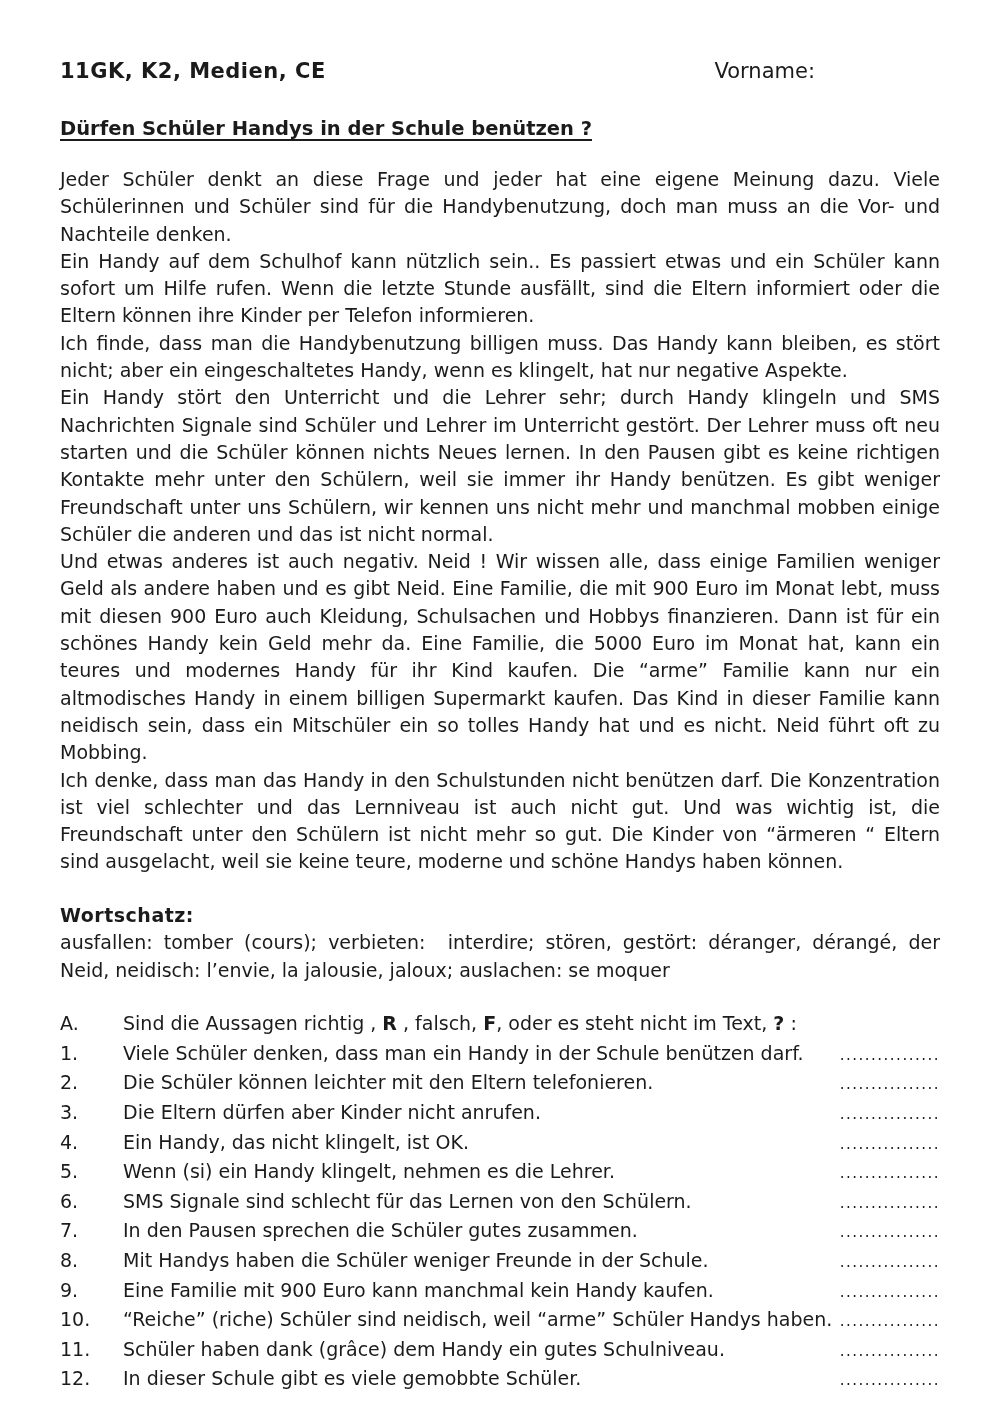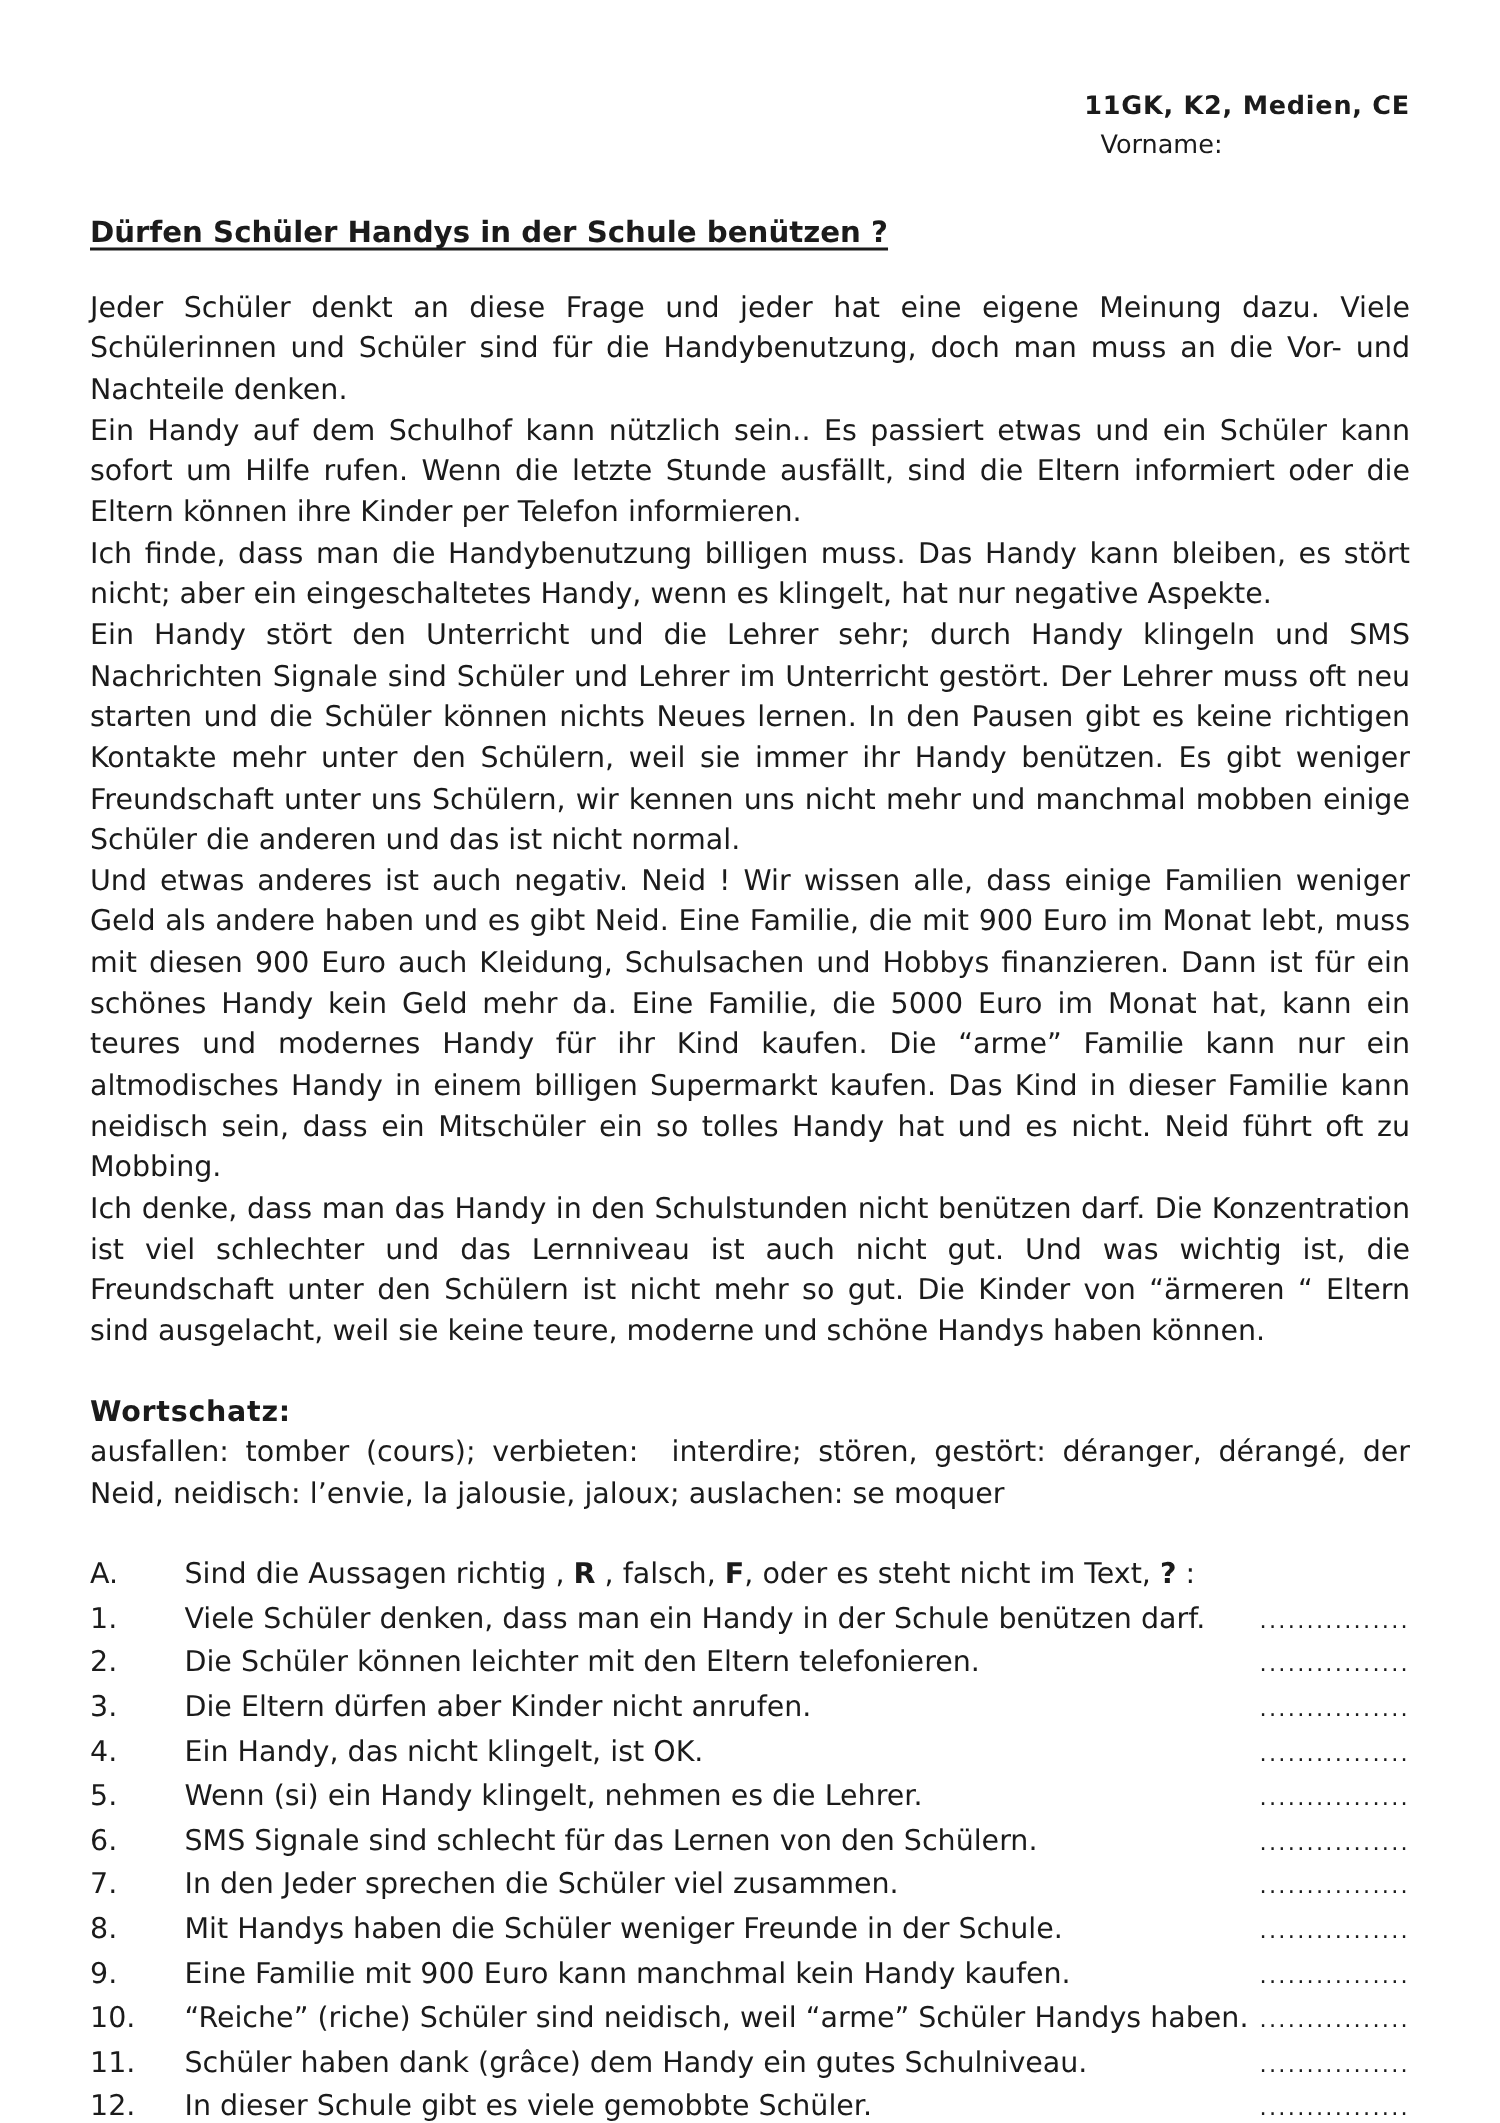--- a/index.html
+++ b/index.html
@@ -15,23 +15,22 @@
     background: #ffffff;
     color: #1b1b1b;
     font-family: "DejaVu Sans", sans-serif;
     box-sizing: border-box;
     padding: 58px 60px 0 60px;
     overflow: hidden;
   }
   .header-row {
     display: flex;
     align-items: flex-end;
-    font-size: 17px;
+    font-size: 21px;
     line-height: 26px;
-    flex-direction: column;
   }
   .course-code {
     font-weight: bold;
     letter-spacing: 0.5px;
   }
   .name-label {
     margin-left: auto;
     margin-right: 125px;
   }
   .intro {
@@ -161,21 +160,21 @@
       <span class="ex-text">Wenn (si) ein Handy klingelt, nehmen es die Lehrer.</span>
       <span class="ex-answer">................</span>
     </div>
     <div class="ex-row">
       <span class="ex-num">6.</span>
       <span class="ex-text">SMS Signale sind schlecht für das Lernen von den Schülern.</span>
       <span class="ex-answer">................</span>
     </div>
     <div class="ex-row">
       <span class="ex-num">7.</span>
-      <span class="ex-text">In den Jeder sprechen die Schüler viel zusammen.</span>
+      <span class="ex-text">In den Pausen sprechen die Schüler gutes zusammen.</span>
       <span class="ex-answer">................</span>
     </div>
     <div class="ex-row">
       <span class="ex-num">8.</span>
       <span class="ex-text">Mit Handys haben die Schüler weniger Freunde in der Schule.</span>
       <span class="ex-answer">................</span>
     </div>
     <div class="ex-row">
       <span class="ex-num">9.</span>
       <span class="ex-text">Eine Familie mit 900 Euro kann manchmal kein Handy kaufen.</span>

